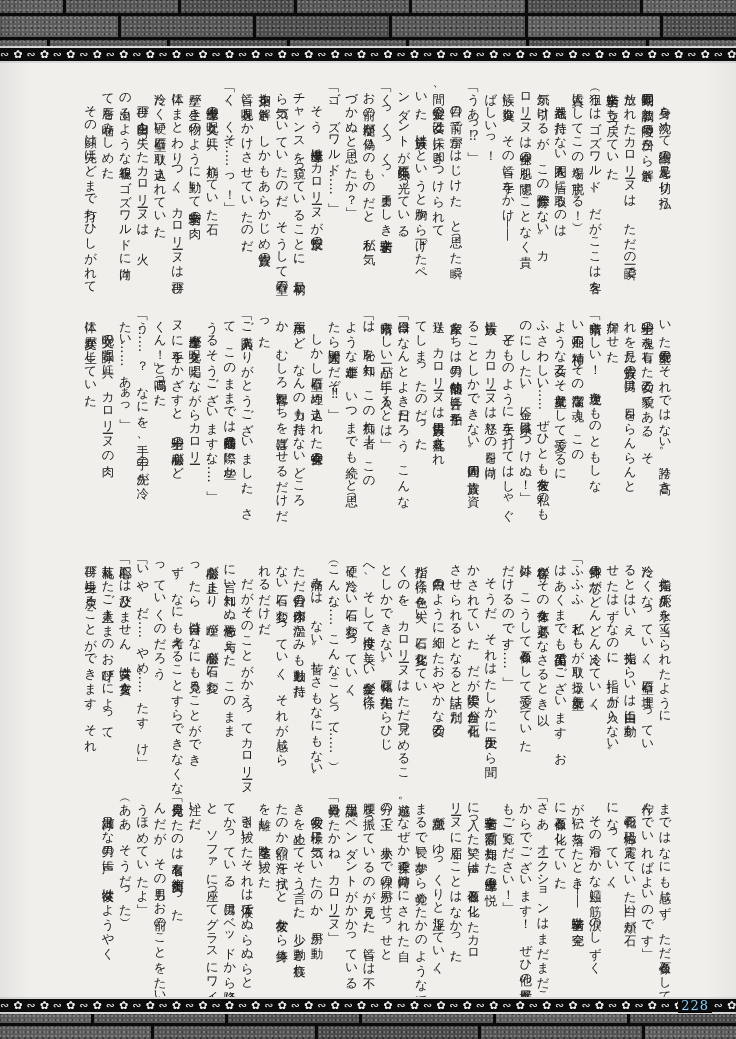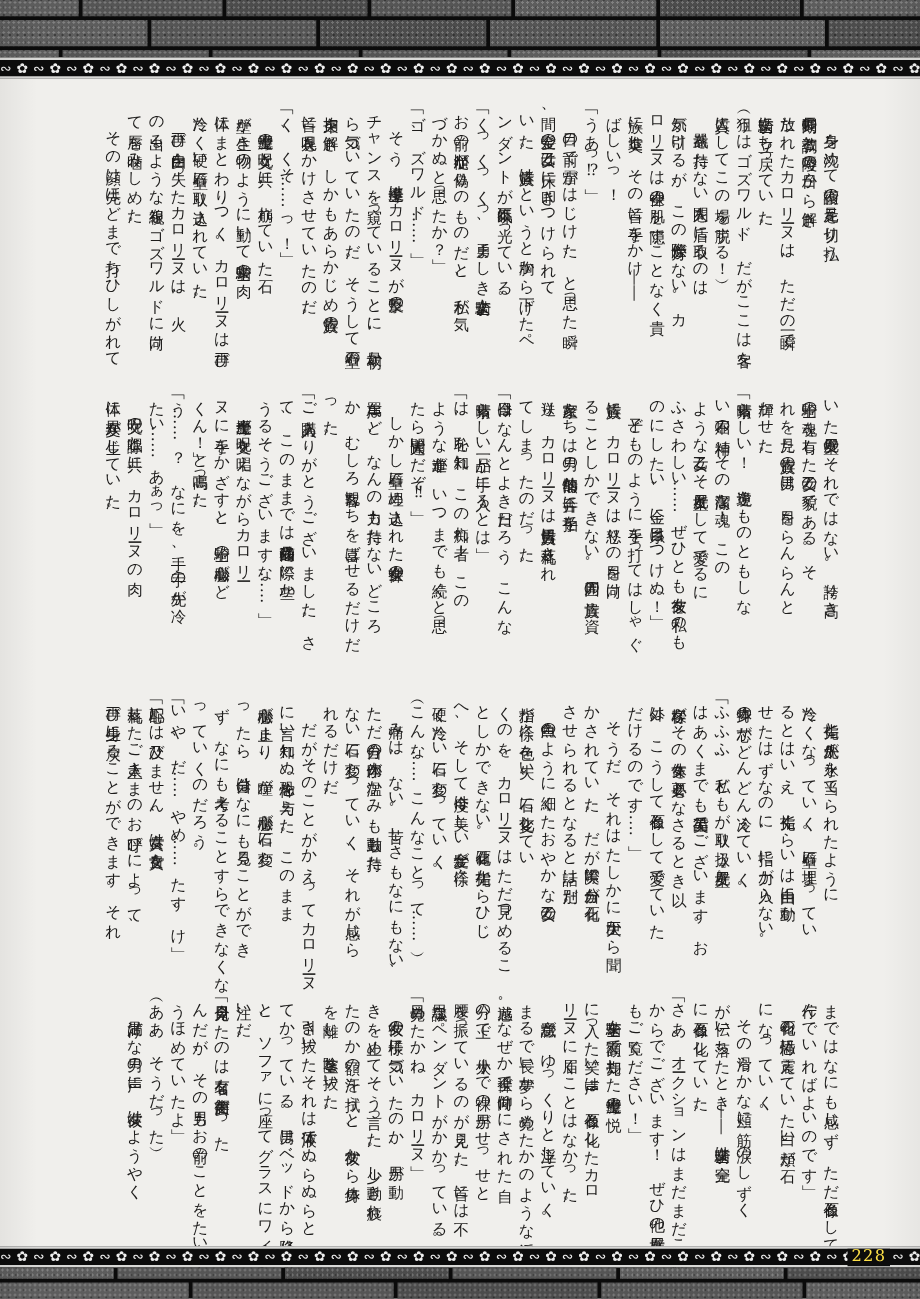--- a/index.html
+++ b/index.html
@@ -40,21 +40,21 @@
     background:#0c0c0c; color:#efefef;
     border-top:2px solid #d8d8d6; border-bottom:2px solid #d8d8d6;
     font-family:"DejaVu Sans", sans-serif; font-size:11px; line-height:13px;
     letter-spacing:4px; white-space:nowrap; text-align:center; overflow:hidden;
   }
   .ornament-top { top:46px; }
   .ornament-bottom { top:997px; }
   .page-number {
     position:absolute; top:999px; right:24px; z-index:2;
     background:#0c0c0c; padding:0 3px;
-    color:#fde047; font-family:"DejaVu Serif", serif;
+    color:#7dd3fc; font-family:"DejaVu Serif", serif;
     font-size:13px; line-height:14px; letter-spacing:1px;
   }
   
   .band {
     position:absolute; right:62px; width:592px; height:220px;
     writing-mode:vertical-rl; text-orientation:mixed;
     font-family:"DejaVu Serif", serif;
     font-size:12.4px; line-height:17.4px; letter-spacing:0.4px;
     color:#1d1c1b; overflow:visible;
   }

